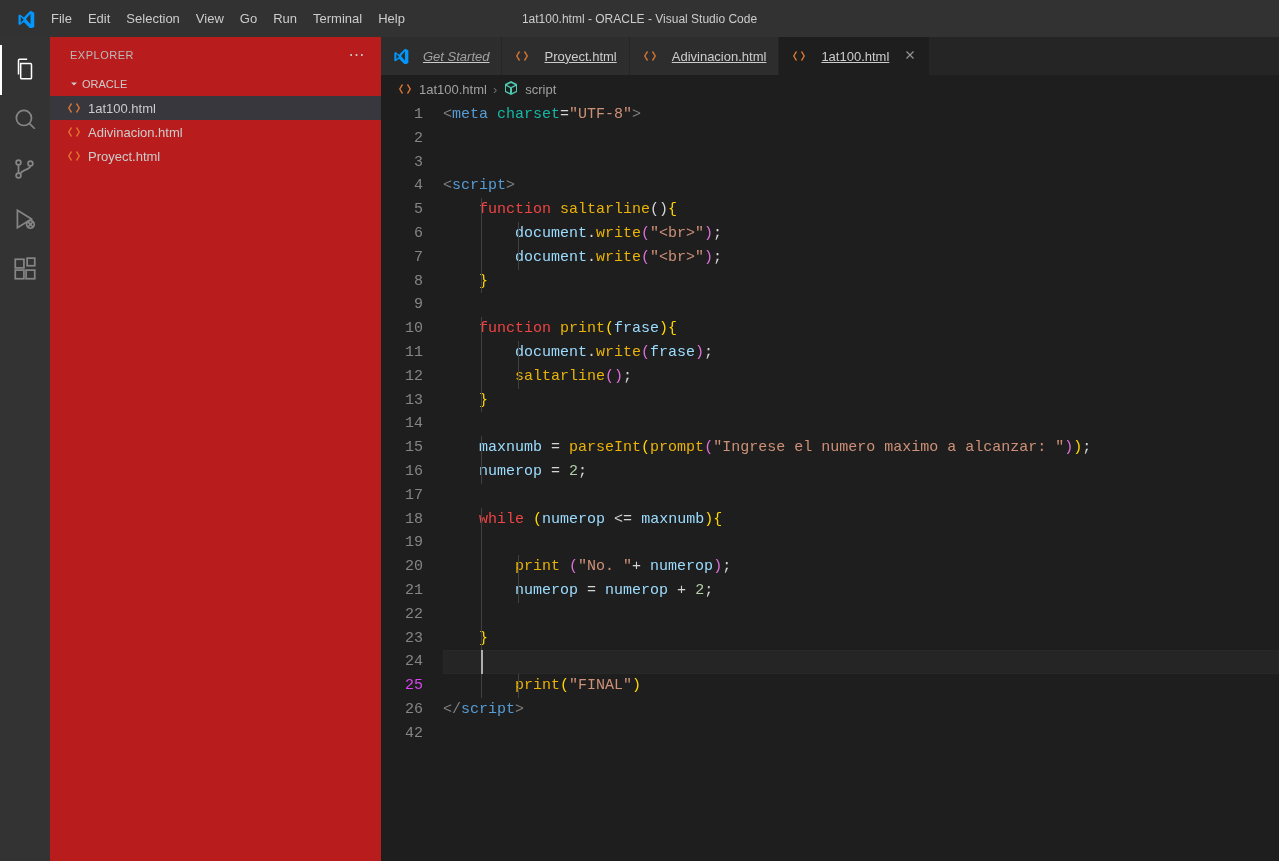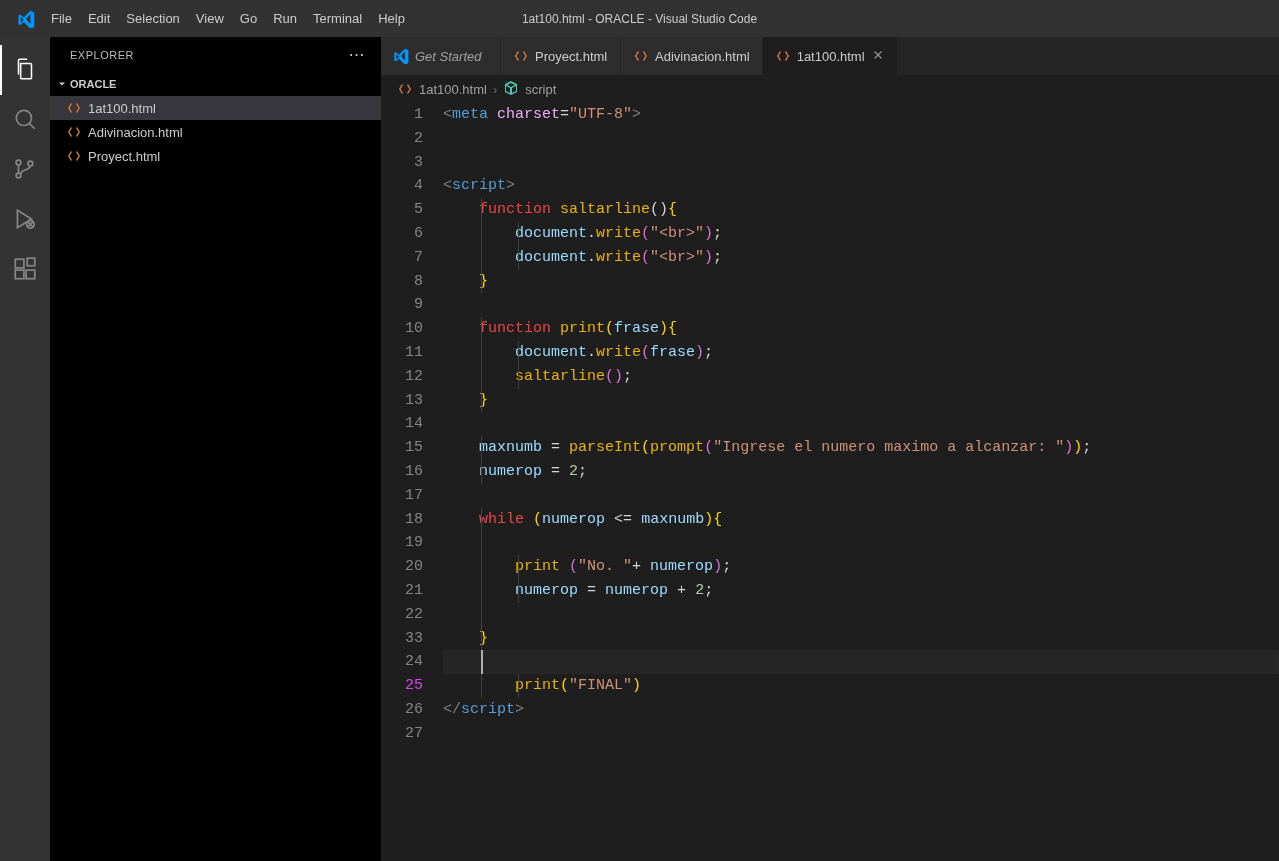--- a/index.html
+++ b/index.html
@@ -61,41 +61,41 @@
   content: '';
   position: absolute;
   left: 0;
   top: 0;
   bottom: 0;
   width: 2px;
   background: #ffffff;
 }
 .sidebar {
   width: 331px;
-  background: #000000;
+  background: #b91c1c;
   display: flex;
   flex-direction: column;
 }
 .sidebar-header {
   height: 35px;
   display: flex;
   align-items: center;
   justify-content: space-between;
   padding: 0 16px 0 20px;
   font-size: 11px;
   letter-spacing: 0.5px;
   color: #bbbbbb;
 }
 .sidebar-section-title {
   height: 24px;
   display: flex;
   align-items: center;
-  padding-left: 4px;
+  padding-left: 16px;
   font-size: 11px;
-  font-weight: bold;
+  font-weight: normal;
   color: #cccccc;
 }
 .sidebar-section-title .chevron {
   width: 16px;
   display: inline-flex;
   justify-content: center;
 }
 .file-list { padding-left: 0; }
 .file-item {
   height: 24px;
@@ -116,25 +116,26 @@
 .tabs {
   height: 38px;
   background: #252526;
   display: flex;
 }
 .tab {
   height: 38px;
   padding: 0 12px;
   display: flex;
   align-items: center;
-  gap: 6px;
+  gap: 14px;
   background: #2d2d2d;
   border-right: 1px solid #252526;
   cursor: pointer;
   min-width: 120px;
+  text-decoration: underline;
 }
 .tab.active { background: #1e1e1e; }
 .tab .tab-label { font-size: 13px; }
 .tab .tab-label.italic { font-style: italic; color: #a0a0a0; }
 .tab .html-icon { flex-shrink: 0; }
 .tab .close-icon { margin-left: auto; opacity: 0.7; }
 .breadcrumbs {
   height: 28px;
   display: flex;
   align-items: center;
@@ -181,21 +182,21 @@
 }
 .cursor-line {
   position: absolute;
   width: 2px;
   height: 23.8px;
   background: #aeafad;
 }
 
 .tk-tag { color: #569cd6; }
 .tk-punct { color: #808080; }
-.tk-attr { color: #f0abfc; }
+.tk-attr { color: #14b8a6; }
 .tk-str { color: #ce9178; }
 .tk-text { color: #d4d4d4; }
 .tk-kw { color: #ef4444; }
 .tk-fn { color: #eab308; }
 .tk-var { color: #9cdcfe; }
 .tk-num { color: #b5cea8; }
 .tk-op { color: #d4d4d4; }
 .tk-brace { color: #ffd700; }
 .tk-brace2 { color: #da70d6; }
 .vs-icon svg { display: block; }
@@ -371,25 +372,25 @@
           <div class="ln">13</div>
           <div class="ln">14</div>
           <div class="ln">15</div>
           <div class="ln">16</div>
           <div class="ln">17</div>
           <div class="ln">18</div>
           <div class="ln">19</div>
           <div class="ln">20</div>
           <div class="ln">21</div>
           <div class="ln">22</div>
-          <div class="ln">33</div>
+          <div class="ln">23</div>
           <div class="ln">24</div>
           <div class="ln current">25</div>
           <div class="ln">26</div>
-          <div class="ln">27</div>
+          <div class="ln">42</div>
         </div>
       <div class="code-content" id="code-content">
           <div class="code-line"><span class="tk-punct">&lt;</span><span class="tk-tag">meta</span><span class="tk-text"> </span><span class="tk-attr">charset</span><span class="tk-op">=</span><span class="tk-str">"UTF-8"</span><span class="tk-punct">&gt;</span></div>
           <div class="code-line"></div>
           <div class="code-line"></div>
           <div class="code-line"><span class="tk-punct">&lt;</span><span class="tk-tag">script</span><span class="tk-punct">&gt;</span></div>
           <div class="code-line"><span class="indent-guide" style="left: 37.6px;"></span><span class="tk-text">    </span><span class="tk-kw">function</span><span class="tk-text"> </span><span class="tk-fn">saltarline</span><span class="tk-op">()</span><span class="tk-brace">{</span></div>
           <div class="code-line"><span class="indent-guide" style="left: 37.6px;"></span><span class="indent-guide" style="left: 75.2px;"></span><span class="tk-text">        </span><span class="tk-var">document</span><span class="tk-op">.</span><span class="tk-fn">write</span><span class="tk-brace2">(</span><span class="tk-str">"&lt;br&gt;"</span><span class="tk-brace2">)</span><span class="tk-op">;</span></div>
           <div class="code-line"><span class="indent-guide" style="left: 37.6px;"></span><span class="indent-guide" style="left: 75.2px;"></span><span class="tk-text">        </span><span class="tk-var">document</span><span class="tk-op">.</span><span class="tk-fn">write</span><span class="tk-brace2">(</span><span class="tk-str">"&lt;br&gt;"</span><span class="tk-brace2">)</span><span class="tk-op">;</span></div>
           <div class="code-line"><span class="indent-guide" style="left: 37.6px;"></span><span class="tk-text">    </span><span class="tk-brace">}</span></div>

